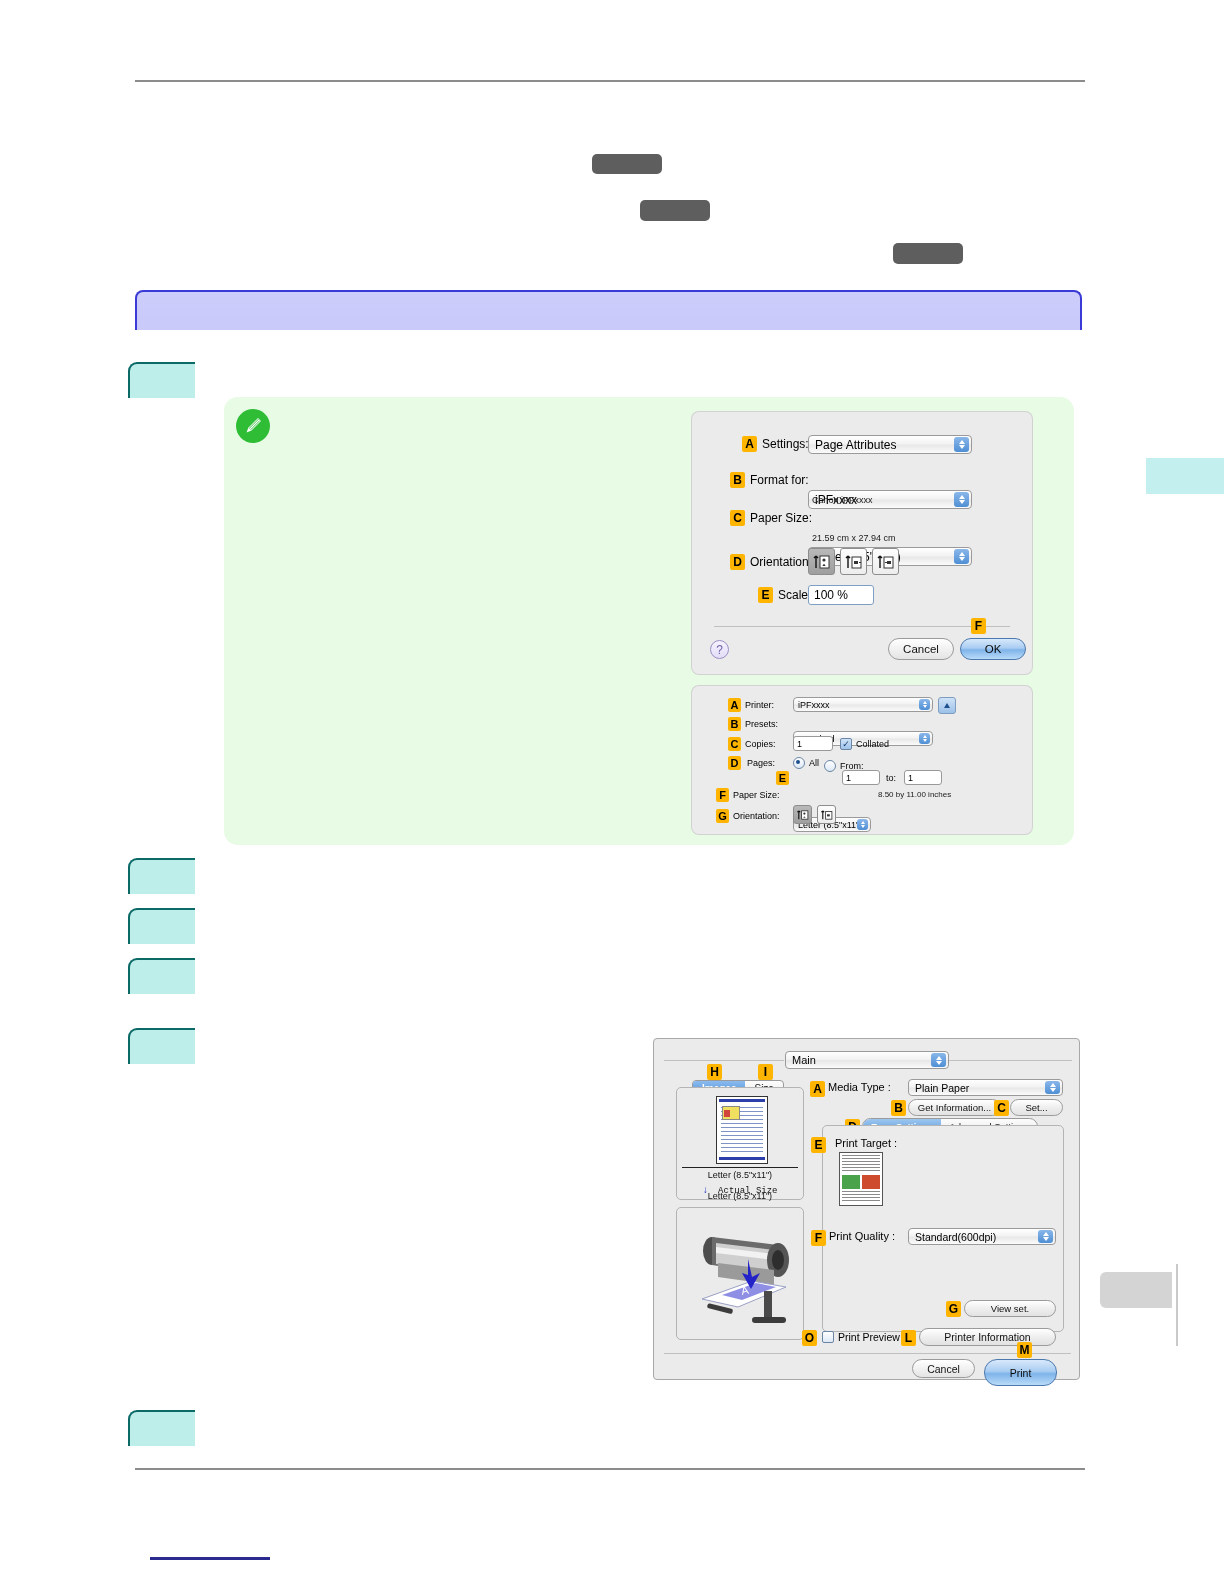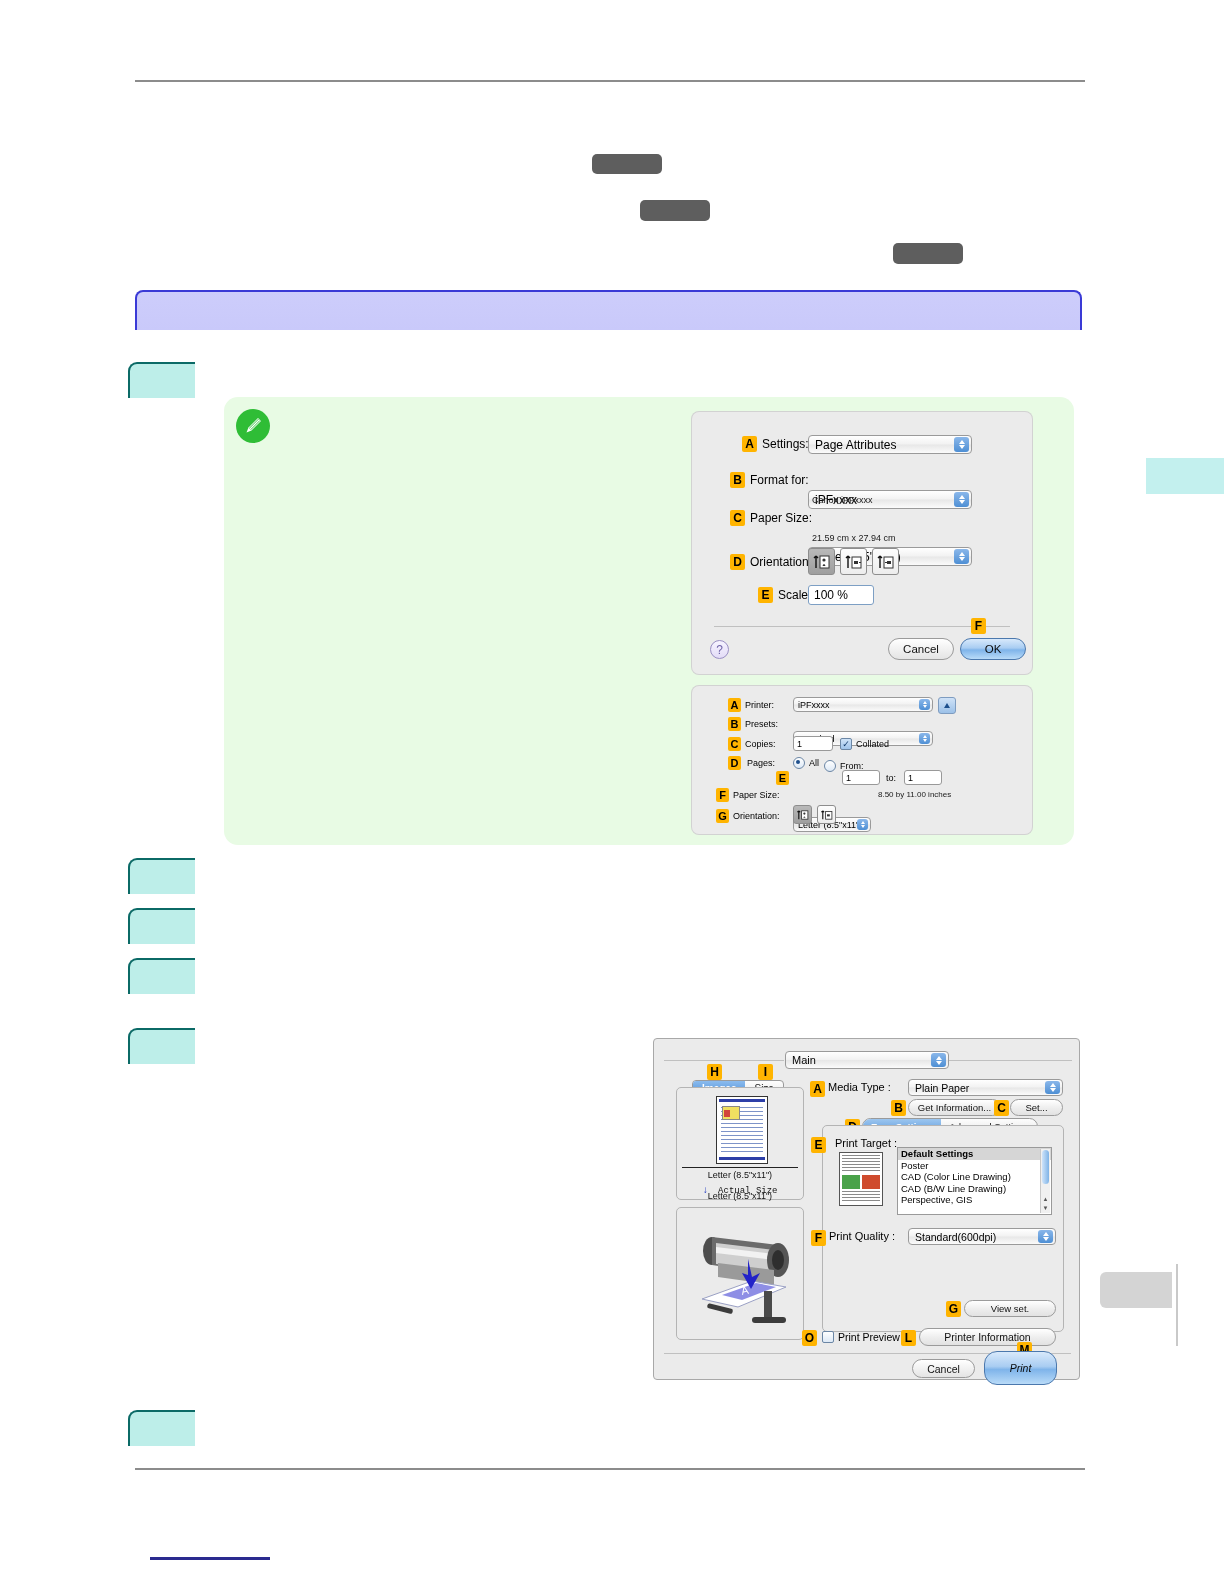--- a/index.html
+++ b/index.html
@@ -455,32 +455,20 @@
     <span class="tagA md" style="position:absolute;left:157px;top:98px;">E</span>
     <span style="position:absolute;left:181px;top:98px;font-size:11px;">Print Target :</span>
 
     <div style="position:absolute;left:185px;top:113px;width:42px;height:52px;background:#fff;border:1px solid #555;">
       <div style="position:absolute;left:2px;top:2px;right:2px;height:18px;background:repeating-linear-gradient(180deg,#8a8a8a 0 1px,#fff 1px 3px);"></div>
       <div style="position:absolute;left:2px;top:22px;width:18px;height:14px;background:#4aa24a;"></div>
       <div style="position:absolute;left:22px;top:22px;width:18px;height:14px;background:#cf4b2e;"></div>
       <div style="position:absolute;left:2px;top:38px;right:2px;bottom:2px;background:repeating-linear-gradient(180deg,#8a8a8a 0 1px,#fff 1px 3px);"></div>
     </div>
 
-    <div class="listbox" style="left:243px;top:108px;width:155px;height:68px;">
-      <div class="li sel">Default Settings</div>
-      <div class="li">Poster</div>
-      <div class="li">CAD (Color Line Drawing)</div>
-      <div class="li">CAD (B/W Line Drawing)</div>
-      <div class="li">Perspective, GIS</div>
-      <div class="sbar">
-        <div class="thumb"></div>
-        <div class="ar" style="bottom:11px;">▲</div>
-        <div class="ar" style="bottom:2px;">▼</div>
-      </div>
-    </div>
 
     <span class="tagA md" style="position:absolute;left:157px;top:191px;">F</span>
     <span style="position:absolute;left:175px;top:191px;font-size:11px;">Print Quality :</span>
     <div class="popup" style="position:absolute;left:254px;top:189px;width:148px;height:17px;font-size:10.5px;">
       <span>Standard(600dpi)</span>
       <span class="arrows">
           <i class="up"></i>
           <i class="dn"></i>
         </span>
     </div>
@@ -495,16 +483,16 @@
       <span style="margin-left:4px;font-size:10.5px;">Print Preview</span>
     </div>
 
     <span class="tagA md" style="position:absolute;left:247px;top:291px;">L</span>
     <div class="pillbtn" style="left:265px;top:289px;width:137px;height:18px;font-size:10.5px;text-align:center;">Printer Information</div>
 
     <div class="sep" style="left:10px;top:314px;width:407px;"></div>
 
     <div class="btn" style="position:absolute;left:258px;top:320px;width:63px;height:19px;font-size:10.5px;">Cancel</div>
     <span class="tagA md" style="position:absolute;left:363px;top:303px;">M</span>
-    <div class="btn primary" style="position:absolute;left:330px;top:312px;width:73px;height:34px;font-size:10.5px;font-style:italic;">Print</div>
+    <div class="btn primary" style="position:absolute;left:330px;top:320px;width:73px;height:27px;font-size:10.5px;">Print</div>
   </div>
 
 </div>
 
 </body></html>

